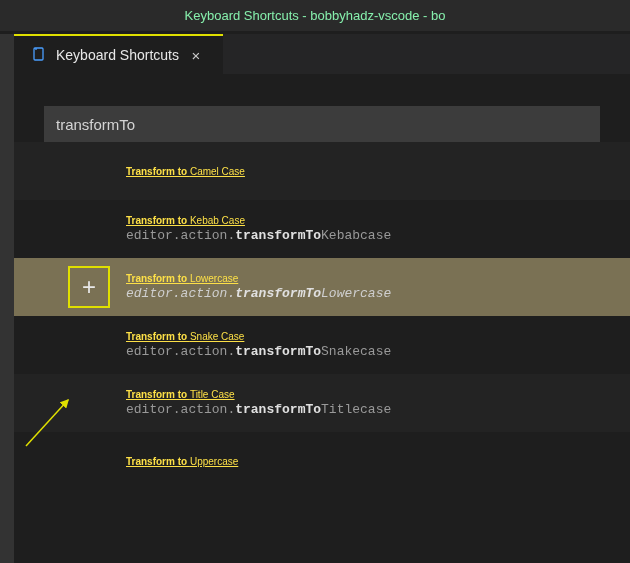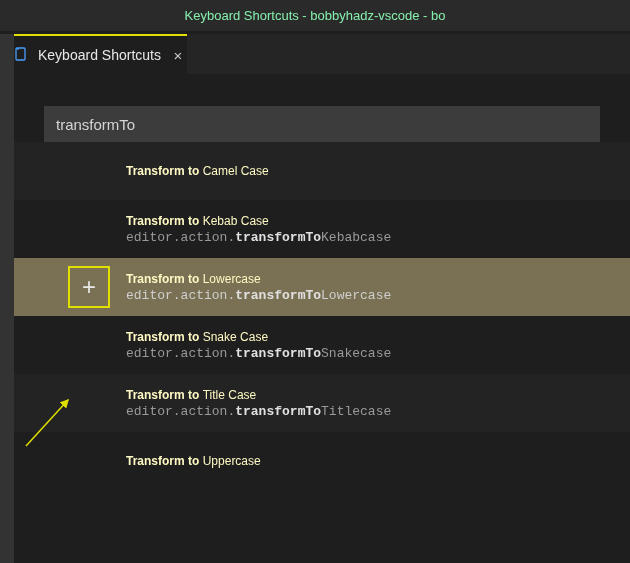--- a/index.html
+++ b/index.html
@@ -34,21 +34,21 @@
   left: 14px;
   top: 34px;
   right: 0;
   height: 40px;
   background: #252526;
 }
 .tab {
   display: inline-flex;
   align-items: center;
   height: 40px;
-  padding: 0 0;
+  padding: 0 18px;
   background: #1e1e1e;
   border-top: 2px solid #e0e000;
   gap: 8px;
   text-align: right;
 }
 .tab-icon svg { display: block; }
 .tab-label { font-size: 14px; color: #e8e8e8; }
 .tab-close {
   width: 18px; height: 18px;
   display: flex; align-items: center; justify-content: center;
@@ -100,31 +100,32 @@
   display: flex;
   align-items: center;
   padding-left: 112px;
   position: relative;
 }
 .row:nth-child(odd) { background: #232323; }
 .row:nth-child(even) { background: #1e1e1e; }
 .row.selected { background: #7a7154; }
 .row-inner { display: flex; flex-direction: column; gap: 2px; }
 .cmd-line {
-  font-size: 12px;
-  color: #fef9c3;
+  font-size: 10px;
+  color: #fde047;
+  text-decoration: underline;
 }
 .cmd-line .bold { font-weight: 700; }
 .cmd-line .rest { font-weight: 400; }
 .id-line {
   font-size: 13px;
   font-family: Consolas, "Courier New", monospace;
   color: #999999;
 }
-.row.selected .id-line { color: #cfcfcf; }
+.row.selected .id-line { color: #cfcfcf; font-style: italic; }
 .id-line .bold { font-weight: 700; color: #e0e0e0; }
 .add-button {
   position: absolute;
   left: 54px;
   top: 50%;
   transform: translateY(-50%);
   width: 42px;
   height: 42px;
   border: 2px solid #e0e000;
   display: flex;

